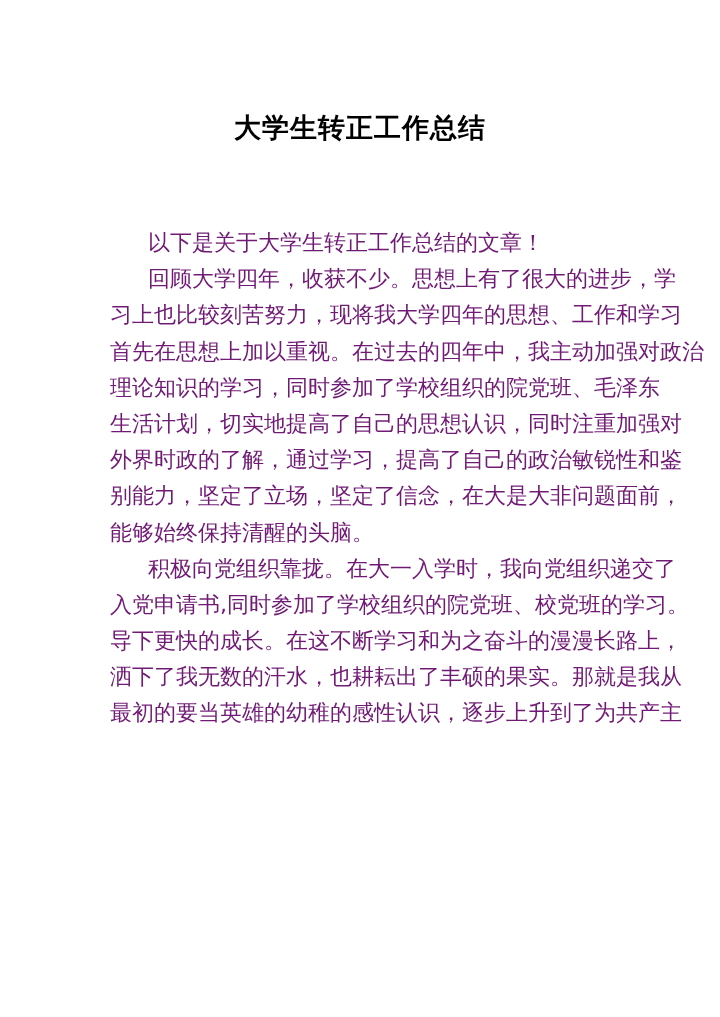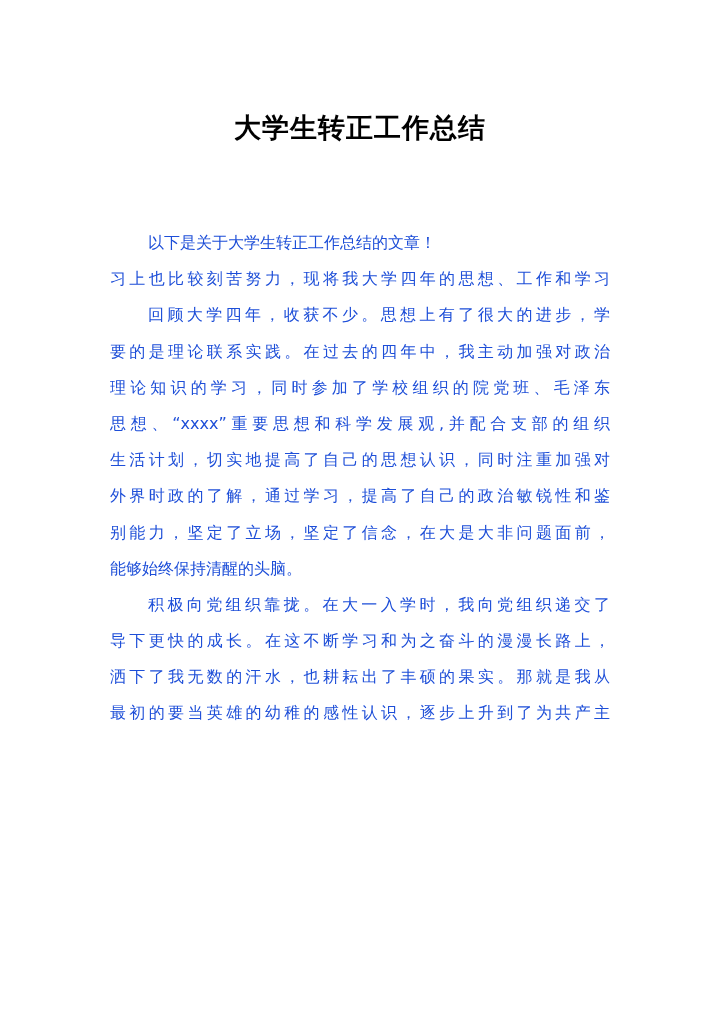--- a/index.html
+++ b/index.html
@@ -38,23 +38,23 @@
   .body {
     position: absolute;
     left: 110px;
     top: 225px;
     width: 500px;
   }
   .line {
     display: block;
     height: 36.2px;
     line-height: 36.2px;
-    font-size: 16px;
+    font-size: 22px;
     white-space: nowrap;
-    color: #1d4ed8;
+    color: #701a75;
     text-align: justify;
     text-align-last: justify;
     letter-spacing: 0px;
   }
   .line.indent {
     padding-left: 38px;
     text-align-last: left;
   }
   .line.last {
     text-align-last: left;
@@ -66,28 +66,28 @@
 </head>
 <body>
 
 <div class="page">
   <div class="title">大学生转正工作总结</div>
 
   <div class="body">
 
     <span class="line indent">以下是关于大学生转正工作总结的文章！</span>
 
+    <span class="line indent full">回顾大学四年，收获不少。思想上有了很大的进步，学</span>
     <span class="line">习上也比较刻苦努力，现将我大学四年的思想、工作和学习</span>
-    <span class="line indent full">回顾大学四年，收获不少。思想上有了很大的进步，学</span>
-    <span class="line">要的是理论联系实践。在过去的四年中，我主动加强对政治</span>
+    <span class="line">首先在思想上加以重视。在过去的四年中，我主动加强对政治</span>
     <span class="line">理论知识的学习，同时参加了学校组织的院党班、毛泽东</span>
-    <span class="line">思想、“xxxx”重要思想和科学发展观,并配合支部的组织</span>
     <span class="line">生活计划，切实地提高了自己的思想认识，同时注重加强对</span>
     <span class="line">外界时政的了解，通过学习，提高了自己的政治敏锐性和鉴</span>
     <span class="line">别能力，坚定了立场，坚定了信念，在大是大非问题面前，</span>
     <span class="line last">能够始终保持清醒的头脑。</span>
 
     <span class="line indent full">积极向党组织靠拢。在大一入学时，我向党组织递交了</span>
+    <span class="line">入党申请书,同时参加了学校组织的院党班、校党班的学习。</span>
     <span class="line">导下更快的成长。在这不断学习和为之奋斗的漫漫长路上，</span>
     <span class="line">洒下了我无数的汗水，也耕耘出了丰硕的果实。那就是我从</span>
     <span class="line">最初的要当英雄的幼稚的感性认识，逐步上升到了为共产主</span>
   </div>
 </div>
 
 </body></html>

